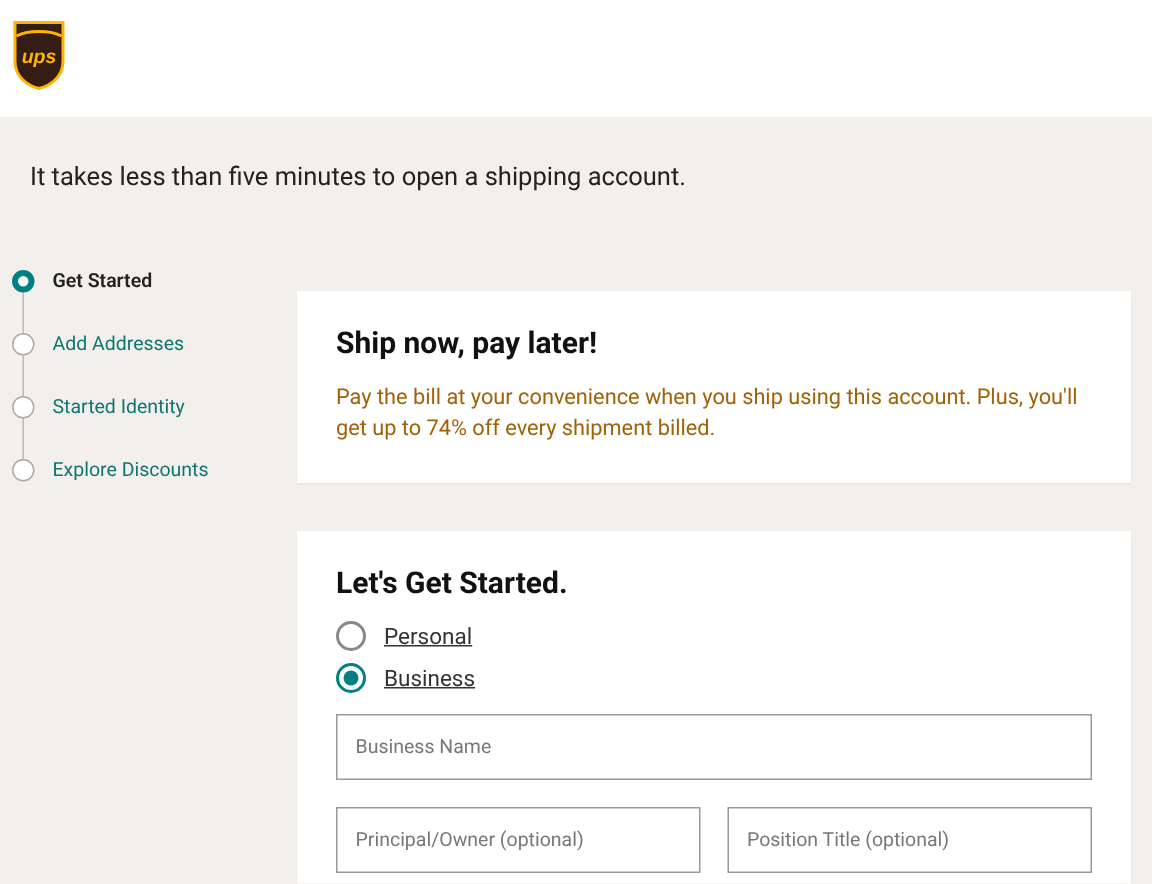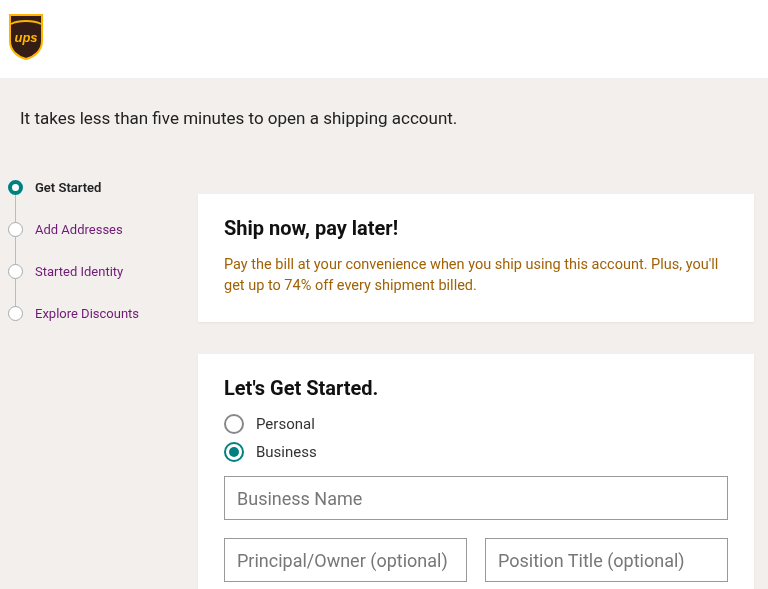--- a/index.html
+++ b/index.html
@@ -59,21 +59,21 @@
     flex-shrink: 0;
   }
   .step.active .step-circle {
     width: 15px; height: 15px;
     border: 4px solid #008080;
     background: #fff;
   }
   .step-label {
     margin-left: 12px;
     font-size: 13px;
-    color: #701a75;
+    color: #0f766e;
   }
   .step.active .step-label {
     font-weight: 600;
     color: #222;
   }
   .main {
     flex: 1;
     display: flex;
     flex-direction: column;
     gap: 32px;
@@ -93,20 +93,21 @@
   .card-text {
     font-size: 14.5px;
     color: #a16207;
     line-height: 1.45;
   }
   .radio-row {
     display: flex;
     align-items: center;
     margin: 8px 0;
     cursor: pointer;
+    text-decoration: underline;
   }
   .radio-outer {
     width: 20px; height: 20px;
     border-radius: 50%;
     border: 2px solid #888;
     display: flex;
     align-items: center;
     justify-content: center;
     flex-shrink: 0;
   }
@@ -124,21 +125,21 @@
   .radio-label {
     margin-left: 12px;
     font-size: 15px;
     color: #333;
   }
   .form-fields { margin-top: 14px; }
   .field {
     width: 100%;
     height: 44px;
     border: 1px solid #999;
-    font-size: 18px;
+    font-size: 13px;
     padding: 0 12px;
     color: #333;
     font-family: inherit;
   }
   .field::placeholder { color: #777; }
   .field-row {
     display: flex;
     gap: 18px;
     margin-top: 18px;
   }

